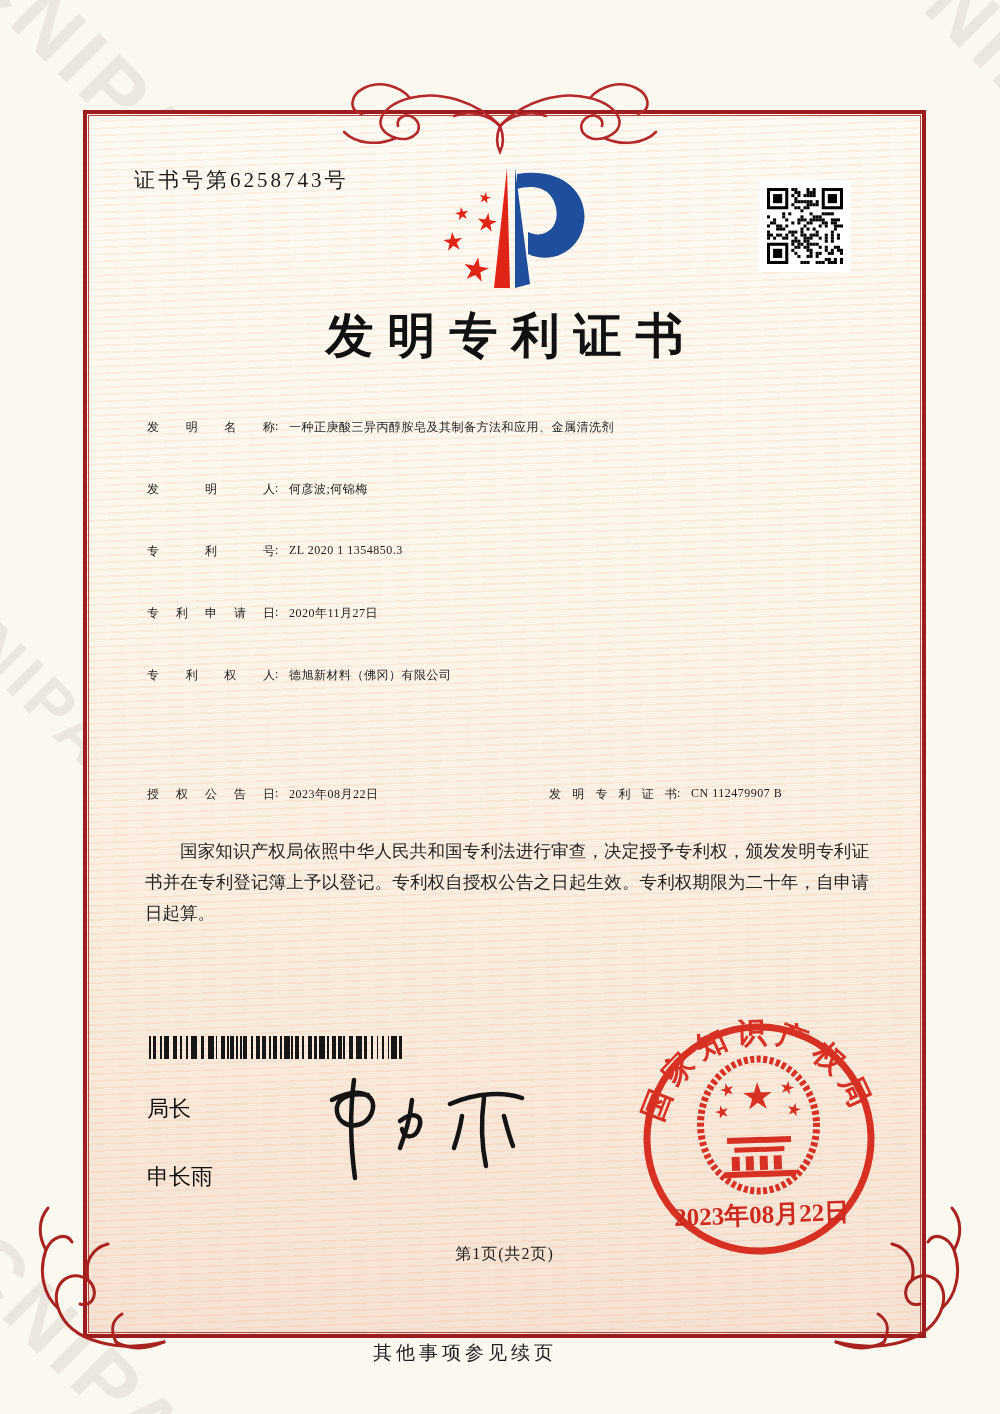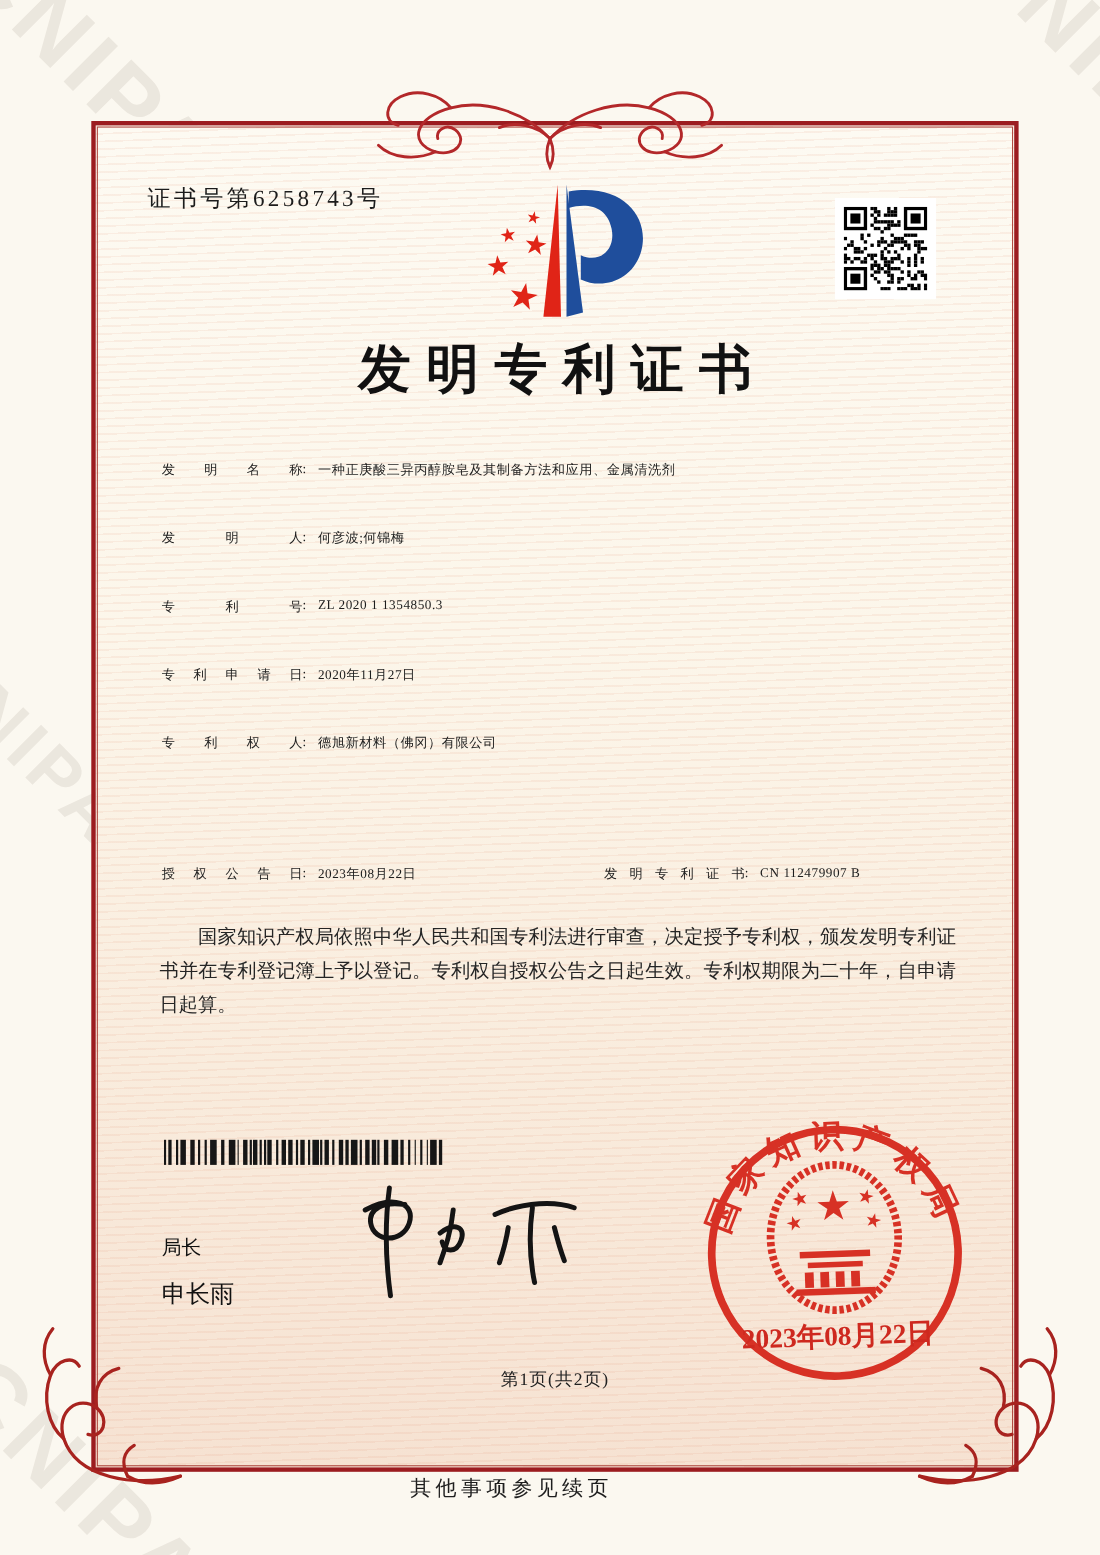--- a/index.html
+++ b/index.html
@@ -76,21 +76,21 @@
     font-size:17.5px;line-height:1.78;text-align:justify;color:#252525;
   }
   .paras p{margin:0 0 10px 0;text-indent:2em;}
 
   .barcode{
     position:absolute;left:62px;top:922px;width:312px;height:23px;
     display:flex;align-items:stretch;overflow:hidden;
   }
   .barcode span{display:block;height:100%;background:#161616;flex:none;}
 
-  .signer-title{position:absolute;left:60px;top:1008px;font-family:"Liberation Sans","DejaVu Sans",sans-serif;font-size:18px;color:#111;}
+  .signer-title{position:absolute;left:60px;top:980px;font-family:"Liberation Sans","DejaVu Sans",sans-serif;font-size:22px;color:#111;}
   .signer-name{position:absolute;left:60px;top:1048px;font-family:Liberation Sans, sans-serif;font-size:22px;color:#111;}
   .signature{position:absolute;left:205px;top:952px;width:250px;height:120px;}
 
   .seal{position:absolute;left:552px;top:905px;width:240px;height:240px;transform:rotate(-2deg);opacity:0.95;z-index:4;}
 
   .page-info{
     position:absolute;left:0;top:1130px;width:100%;text-align:center;
     font-size:16px;color:#222;letter-spacing:1px;
   }
   .note{

